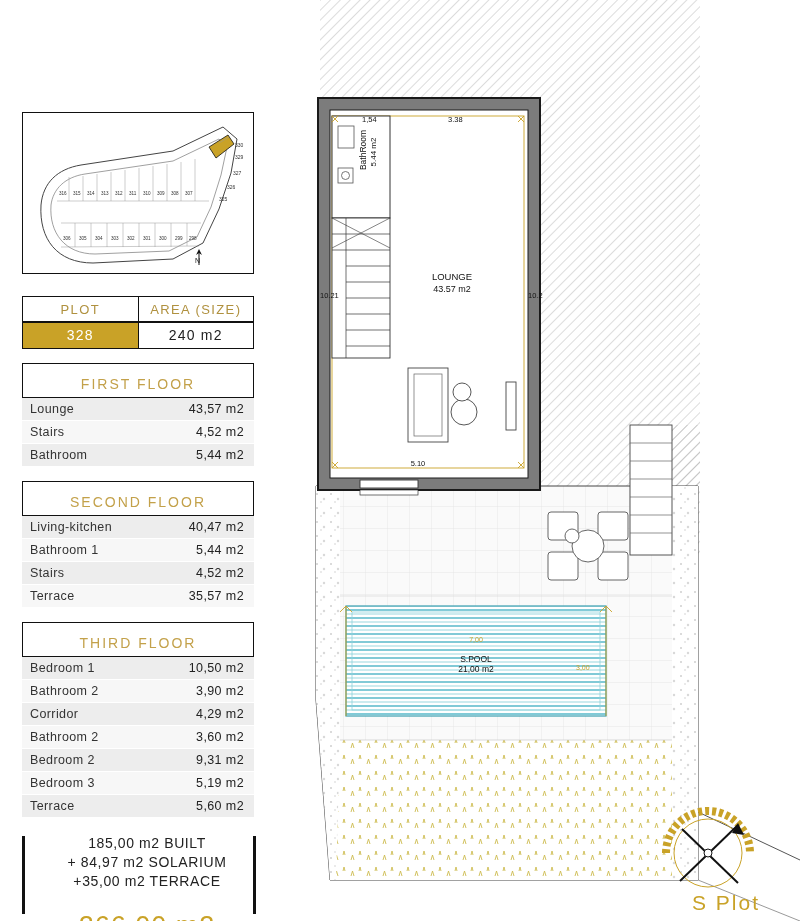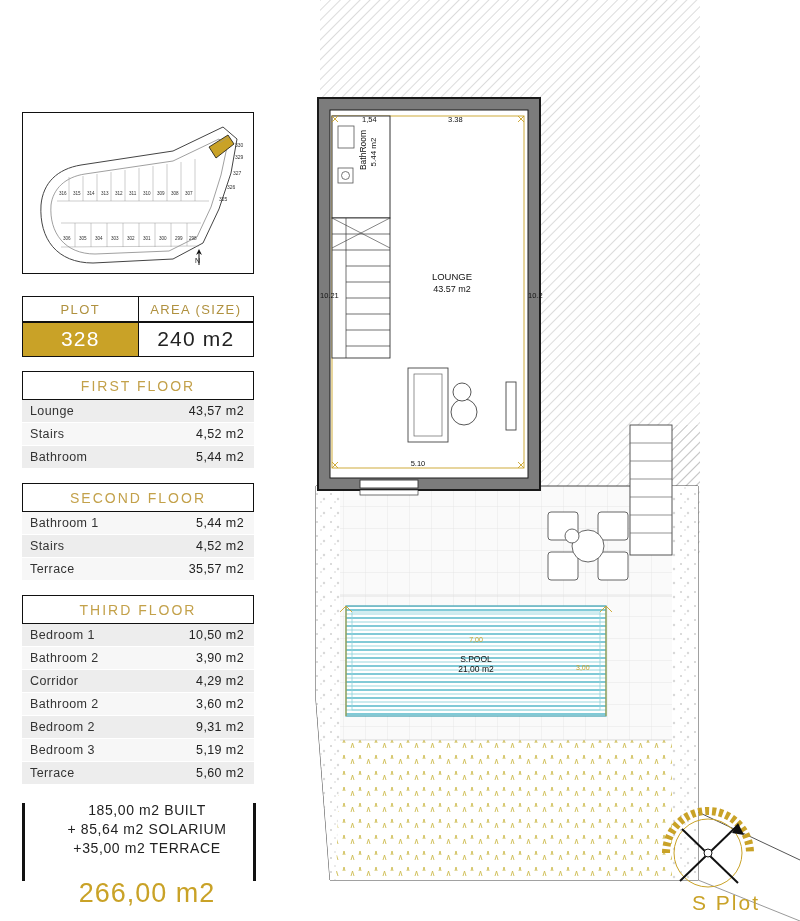--- a/index.html
+++ b/index.html
@@ -47,41 +47,41 @@
     letter-spacing: 1.4px;
     color: #b0913f;
     padding: 5px 0 4px;
     border-bottom: 1px solid #111;
   }
   .plot-header .cell:first-child { border-right: 1px solid #111; }
   .plot-values { display: flex; width: 232px; border: 1px solid #111; border-top: none; }
   .plot-values .cell {
     flex: 1;
     text-align: center;
-    font-size: 21px;
+    font-size: 14px;
     letter-spacing: 1.2px;
     padding: 4px 0 5px;
   }
   .plot-values .cell.gold {
     background: #c9a227;
     color: #ffffff;
     border-right: 1px solid #111;
   }
   .plot-values .cell.plain { color: #222; }
 
   
   .floor-title {
     width: 232px;
     margin-top: 14px;
     border: 1px solid #111;
     text-align: center;
     font-size: 14px;
     letter-spacing: 2px;
     color: #c3a14a;
-    padding: 6px 0 5px;
+    padding: 12px 0 5px;
     background: #fff;
   }
   .room-row {
     width: 232px;
     display: flex;
     justify-content: space-between;
     align-items: center;
     font-size: 12.5px;
     color: #333;
     padding: 4px 10px 4px 8px;
@@ -249,20 +249,24 @@
     <div class="room-row even">
       <span>Stairs</span>
       <span class="area">4,52 m2</span>
     </div>
     <div class="room-row odd">
       <span>Bathroom</span>
       <span class="area">5,44 m2</span>
     </div>
 
     <div class="floor-title">SECOND FLOOR</div>
+    <div class="room-row odd">
+      <span>Living-kitchen</span>
+      <span class="area">40,47 m2</span>
+    </div>
     <div class="room-row even">
       <span>Bathroom 1</span>
       <span class="area">5,44 m2</span>
     </div>
     <div class="room-row odd">
       <span>Stairs</span>
       <span class="area">4,52 m2</span>
     </div>
     <div class="room-row even">
       <span>Terrace</span>
@@ -296,21 +300,21 @@
     </div>
     <div class="room-row odd">
       <span>Terrace</span>
       <span class="area">5,60 m2</span>
     </div>
 
     <div id="totals">
       <div class="bar"></div>
       <div class="bar right"></div>
       <div class="line">185,00 m2 BUILT</div>
-      <div class="line">+ 85,64 m2 SOLARIUM</div>
+      <div class="line">+ 84,97 m2 SOLARIUM</div>
       <div class="line">+35,00 m2 TERRACE</div>
       <div class="grand">266,00 m2</div>
     </div>
 
   </div>
 
   <div id="drawing">
     <svg width="500" height="921" viewBox="0 0 500 921">
       <defs>
         <pattern id="hatch" width="7" height="7" patternTransform="rotate(45)" patternUnits="userSpaceOnUse">

